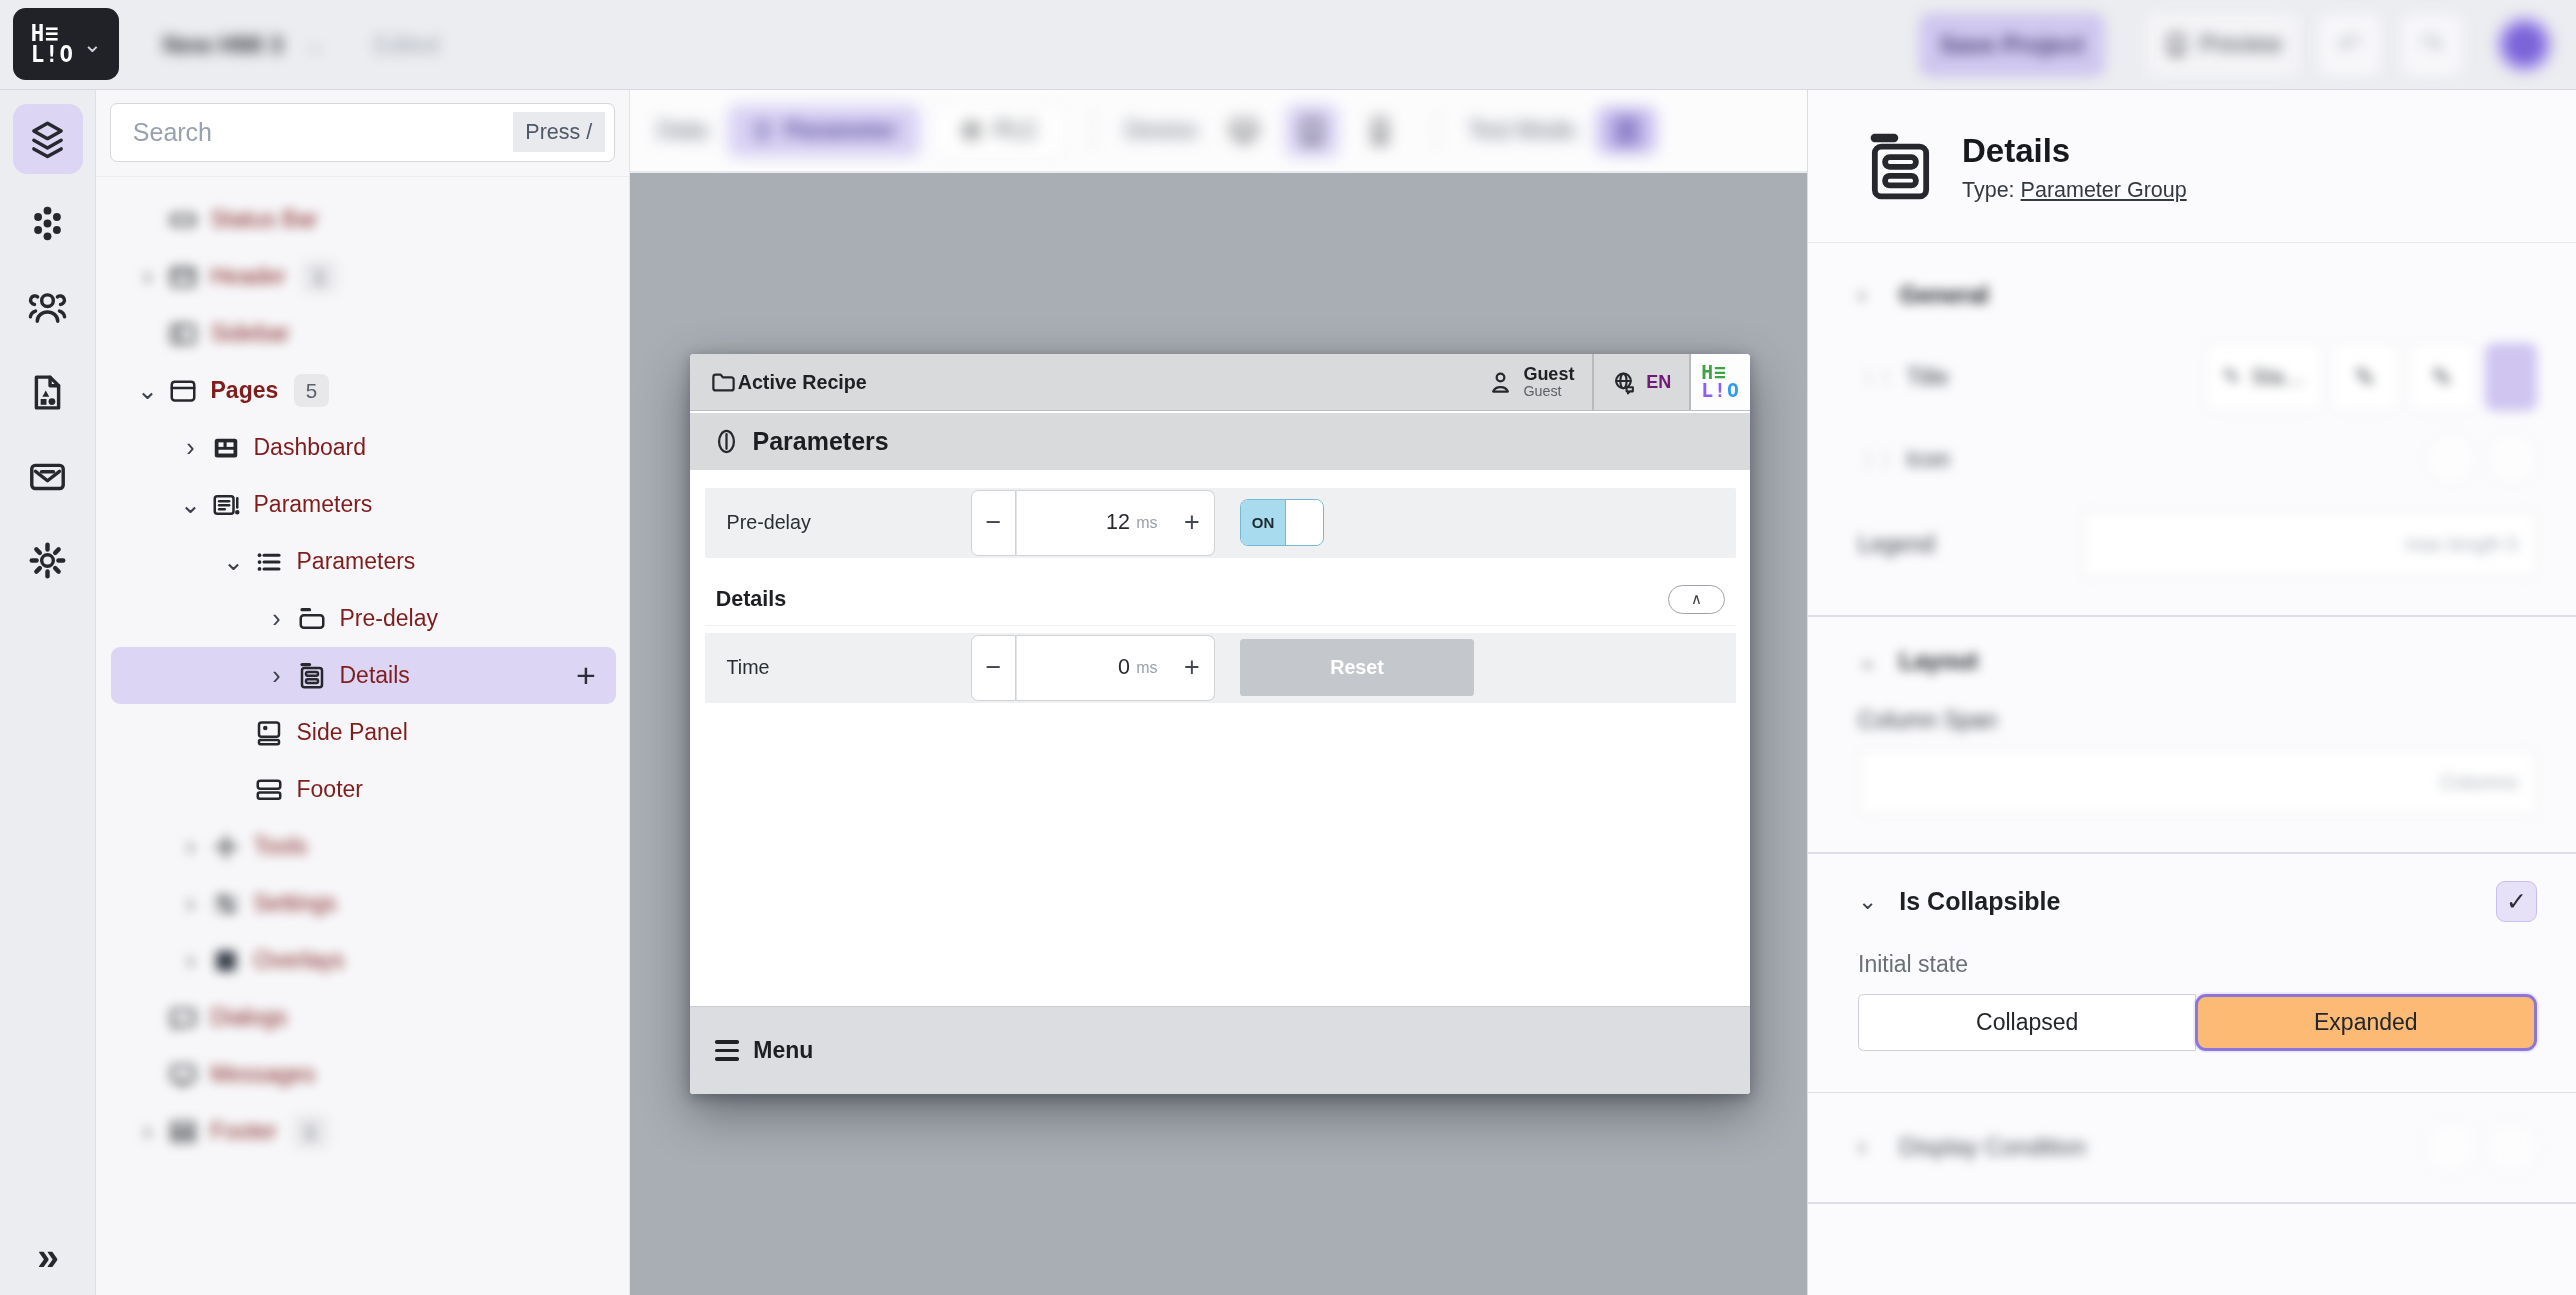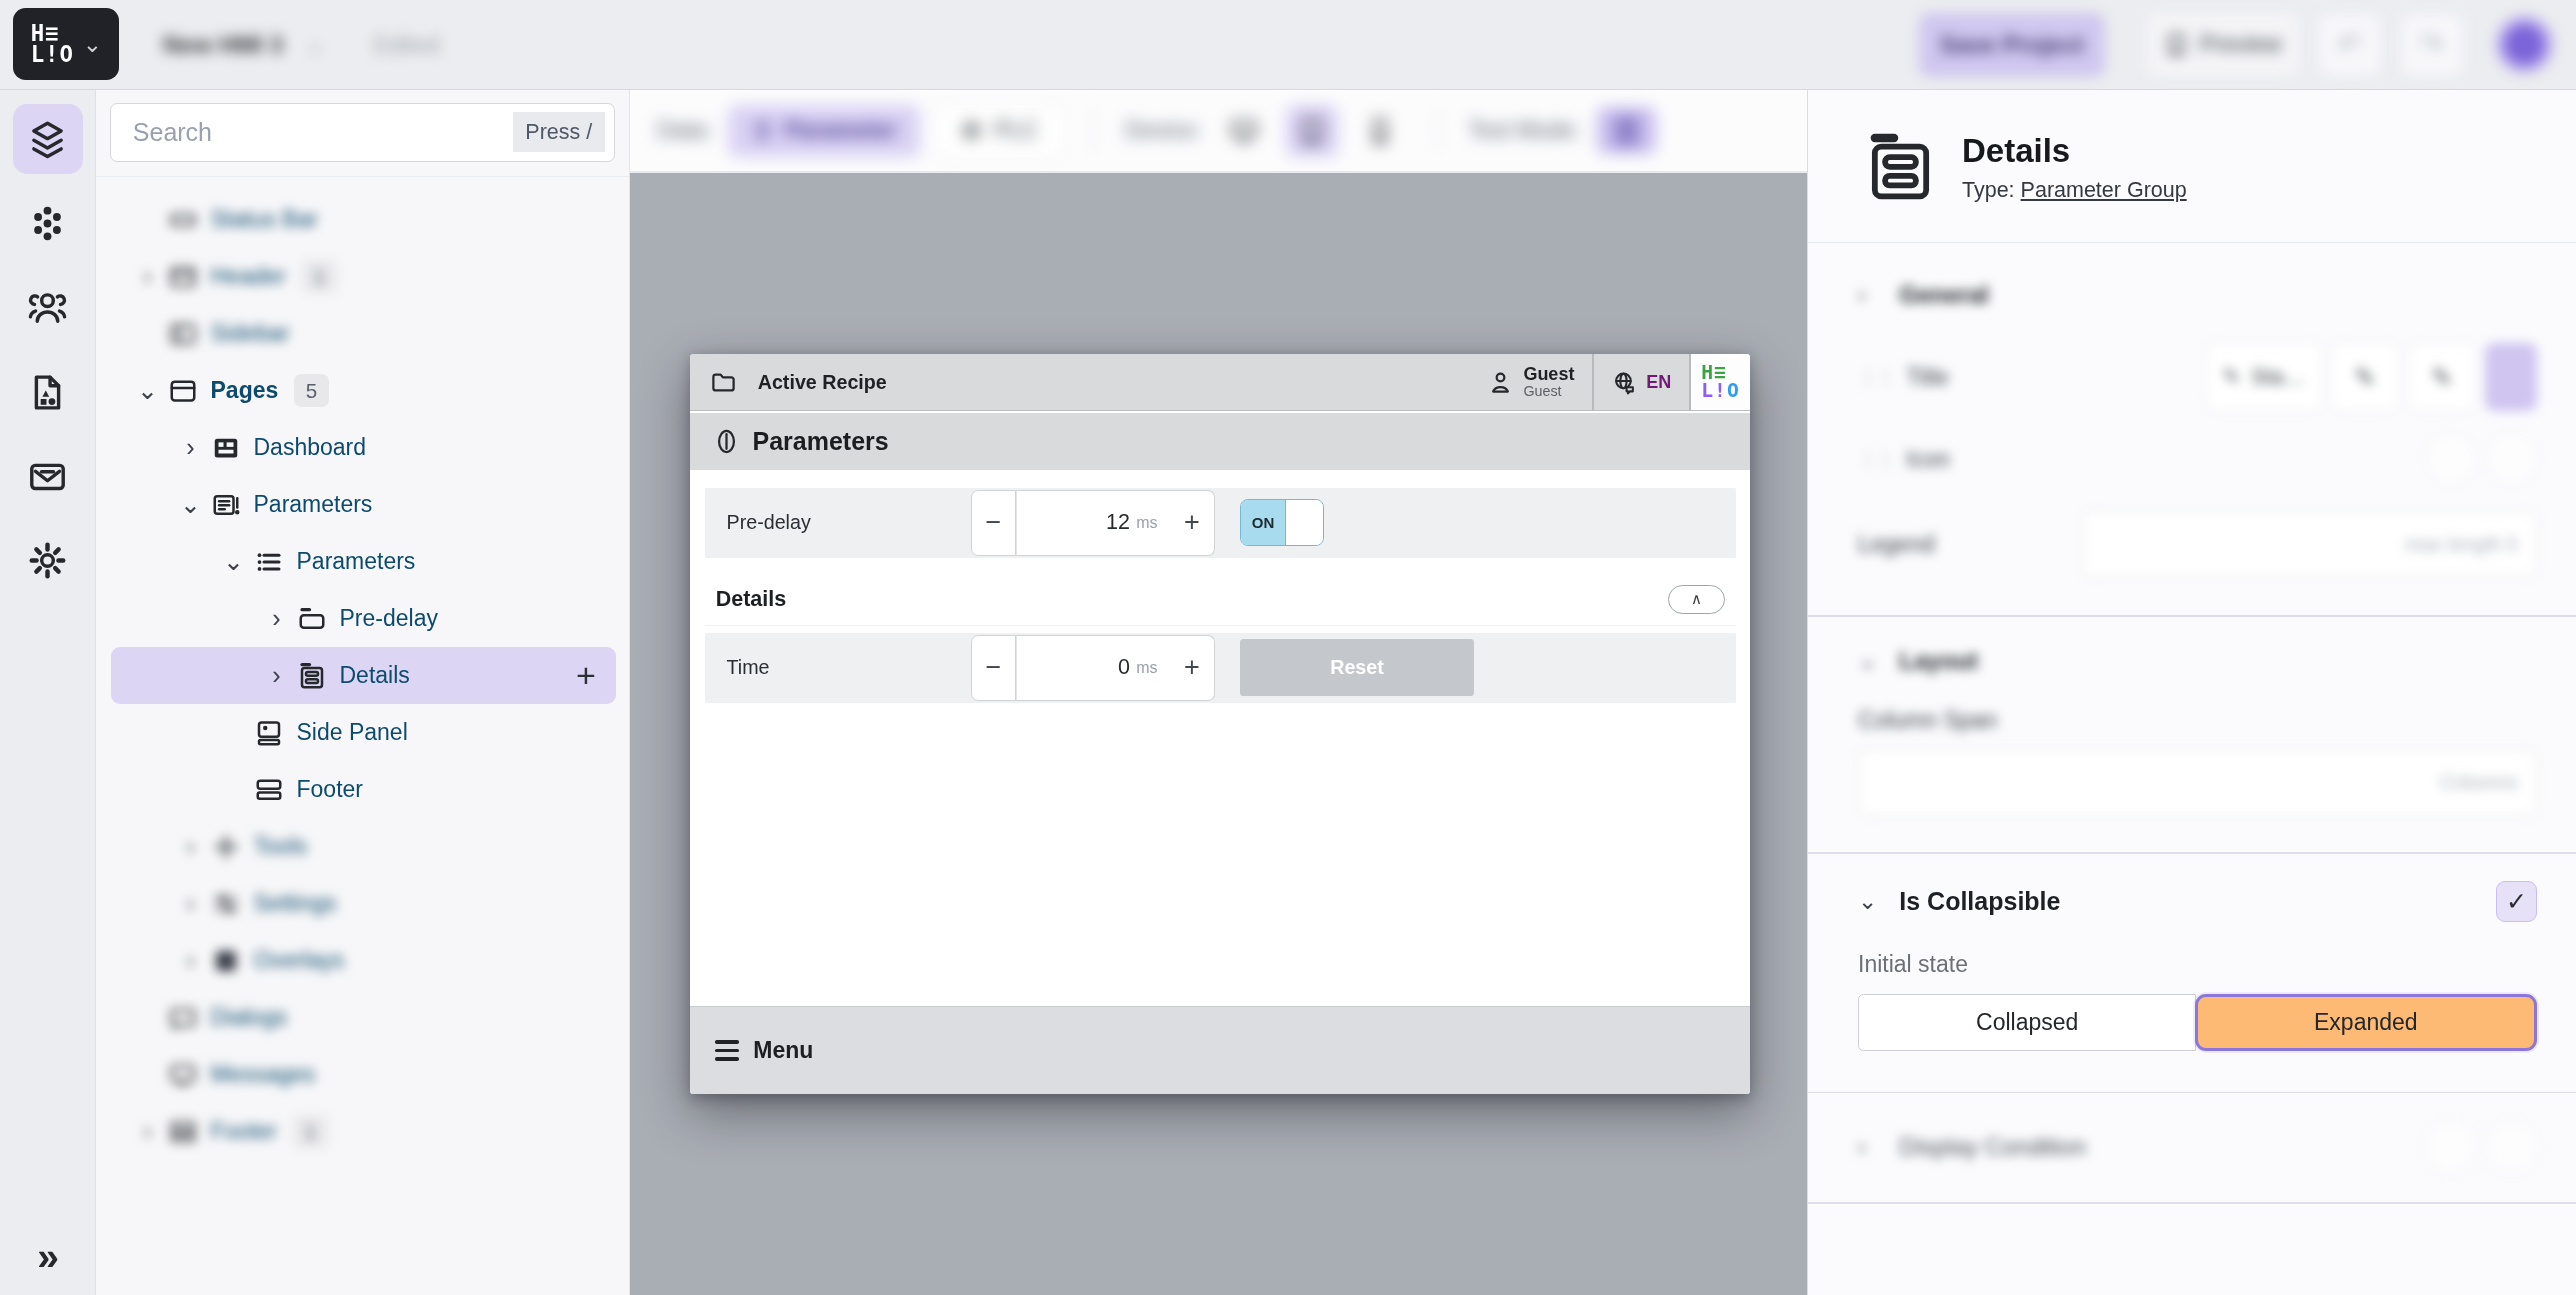--- a/index.html
+++ b/index.html
@@ -50,21 +50,21 @@
   .search-box input { border:none; outline:none; flex:1; font-size:25px; color:#2a2d33;
     font-family:"Liberation Sans", sans-serif; background:transparent; }
   .search-box input::placeholder { color:#99a1ae; }
   .search-kbd { background:#e9eaed; border-radius:0; padding:7.2px 12.5px; font-size:21.5px; color:#4e5868; }
   #tree { padding-top:14.3px; }
   .trow { height:57px; margin:0 13.4px 0 15px; border-radius:9px; display:flex; align-items:center;
     position:relative; cursor:pointer; }
   .trow.sel { background:#dcd5f4; }
   .trow .chev { width:41px; text-align:center; font-size:25px; color:#3c414c; flex:0 0 41px; }
   .trow .ticon { width:30px; height:30px; flex:0 0 30px; margin-right:12.5px; }
-  .trow .tlabel { font-size:23px; color:#0c4a6e; white-space:nowrap; }
+  .trow .tlabel { font-size:23px; color:#7f1d1d; white-space:nowrap; }
   .trow.bold .tlabel { font-weight:bold; }
   .trow .tbadge { margin-left:16px; background:#e8e8eb; border-radius:7.2px; padding:4.5px 11.6px;
     font-size:20.6px; color:#5a606c; }
   .trow .tadd { position:absolute; right:19.7px; font-size:34px; color:#2c2f35; font-weight:normal; }
   .lv1 { padding-left:16px; } .lv2 { padding-left:59px; } .lv3 { padding-left:102px; } .lv4 { padding-left:145px; }
 
   
   .toolbar { position:absolute; left:630px; top:90px; width:1177px; height:82px; background:#fcfcfd;
     border-bottom:0.9px solid #e5e6ea; display:flex; align-items:center; padding-left:27px; z-index:10; }
   .tb-inner { display:flex; align-items:center; gap:16px; }
@@ -81,21 +81,21 @@
   .tb-toggle { width:59px; height:47px; border-radius:9px; background:#c8beee; display:flex;
     align-items:center; justify-content:center; }
   .tb-toggle .dot { width:23px; height:30px; border-radius:5.4px; background:#8f82c9; }
 
   
   .stage { position:absolute; left:630px; top:173px; width:1177px; bottom:0; background:#a9adb4; }
   .device { position:absolute; left:60px; top:181px; width:1060px; height:740px; background:#fff;
     border-radius:3.6px; box-shadow:0 18px 49px rgba(25,27,35,.45), 0 3.6px 12.5px rgba(25,27,35,.3); overflow:hidden; }
   .dev-titlebar { height:57px; background:#d9dadc; border-bottom:1.8px solid #bcbdc0;
     display:flex; align-items:stretch; }
-  .dev-title-left { display:flex; align-items:center; gap:21px; padding-left:19.7px; }
+  .dev-title-left { display:flex; align-items:center; gap:1px; padding-left:19.7px; }
   .dev-title-left svg { width:27px; height:27px; }
   .dev-title { font-size:19.7px; font-weight:bold; color:#1e2023; }
   .dev-right { margin-left:auto; display:flex; align-items:stretch; }
   .dev-user { display:flex; align-items:center; gap:9px; padding:0 18px; }
   .dev-user svg { width:27px; height:27px; }
   .dev-user-name { font-size:18px; font-weight:bold; color:#1e2023; line-height:1.05; }
   .dev-user-role { font-size:14.3px; color:#5c6066; line-height:1.05; }
   .dev-vdiv { width:1.8px; background:#b9babd; }
   .dev-lang { display:flex; align-items:center; gap:9px; padding:0 18px; }
   .dev-lang svg { width:25px; height:25px; }

